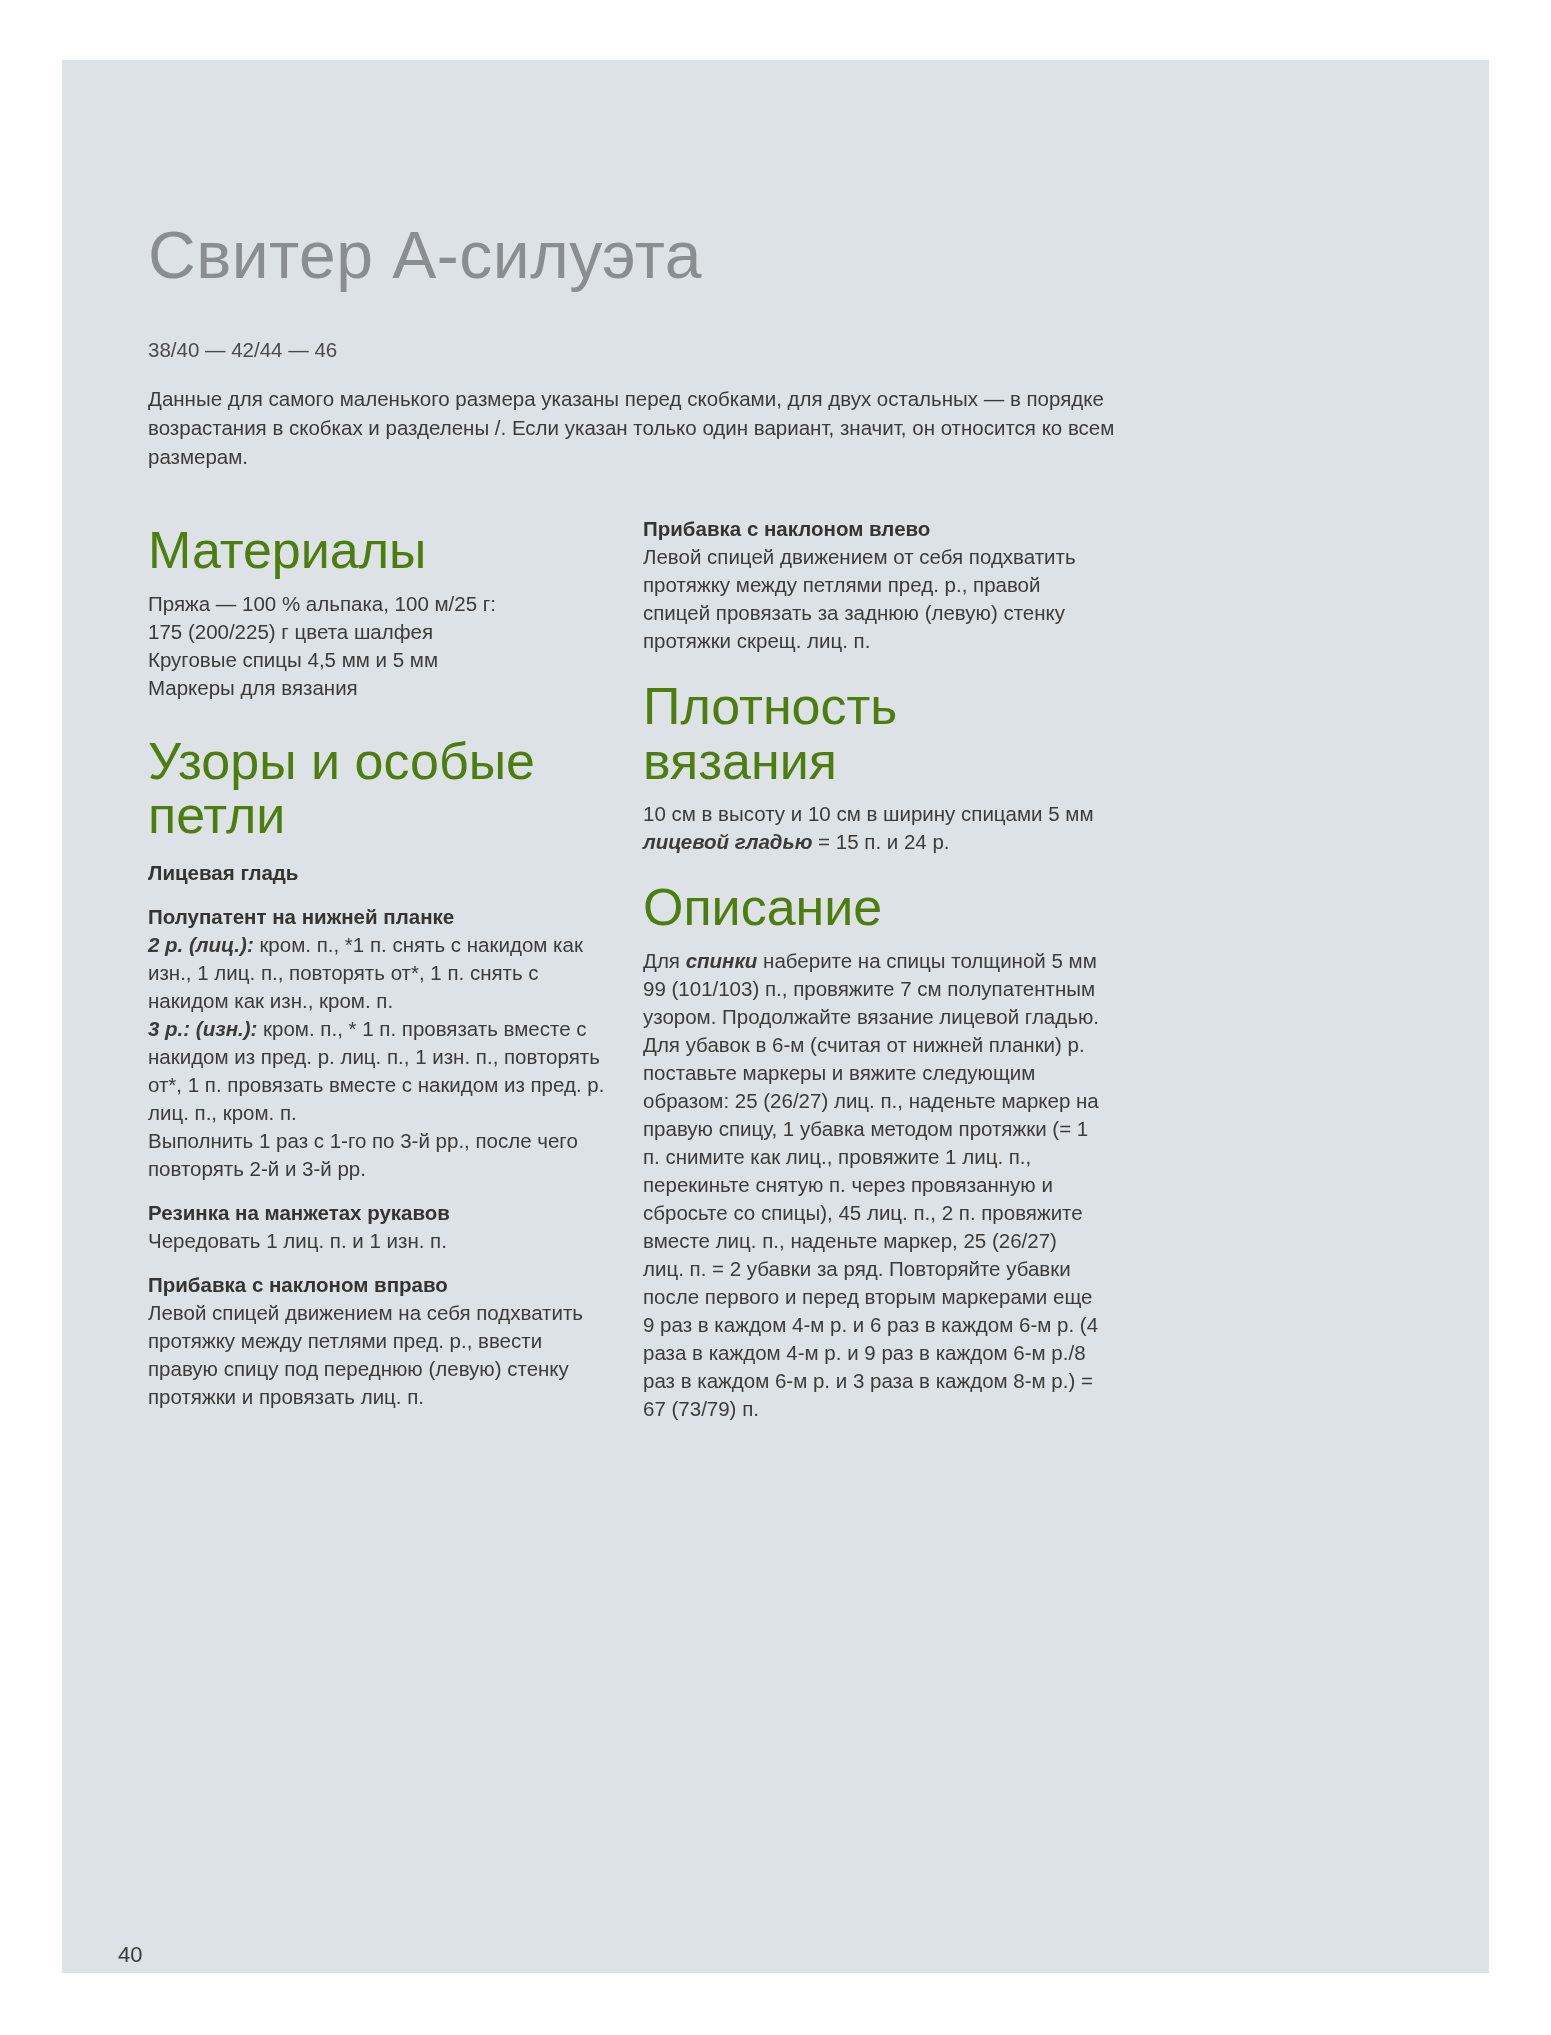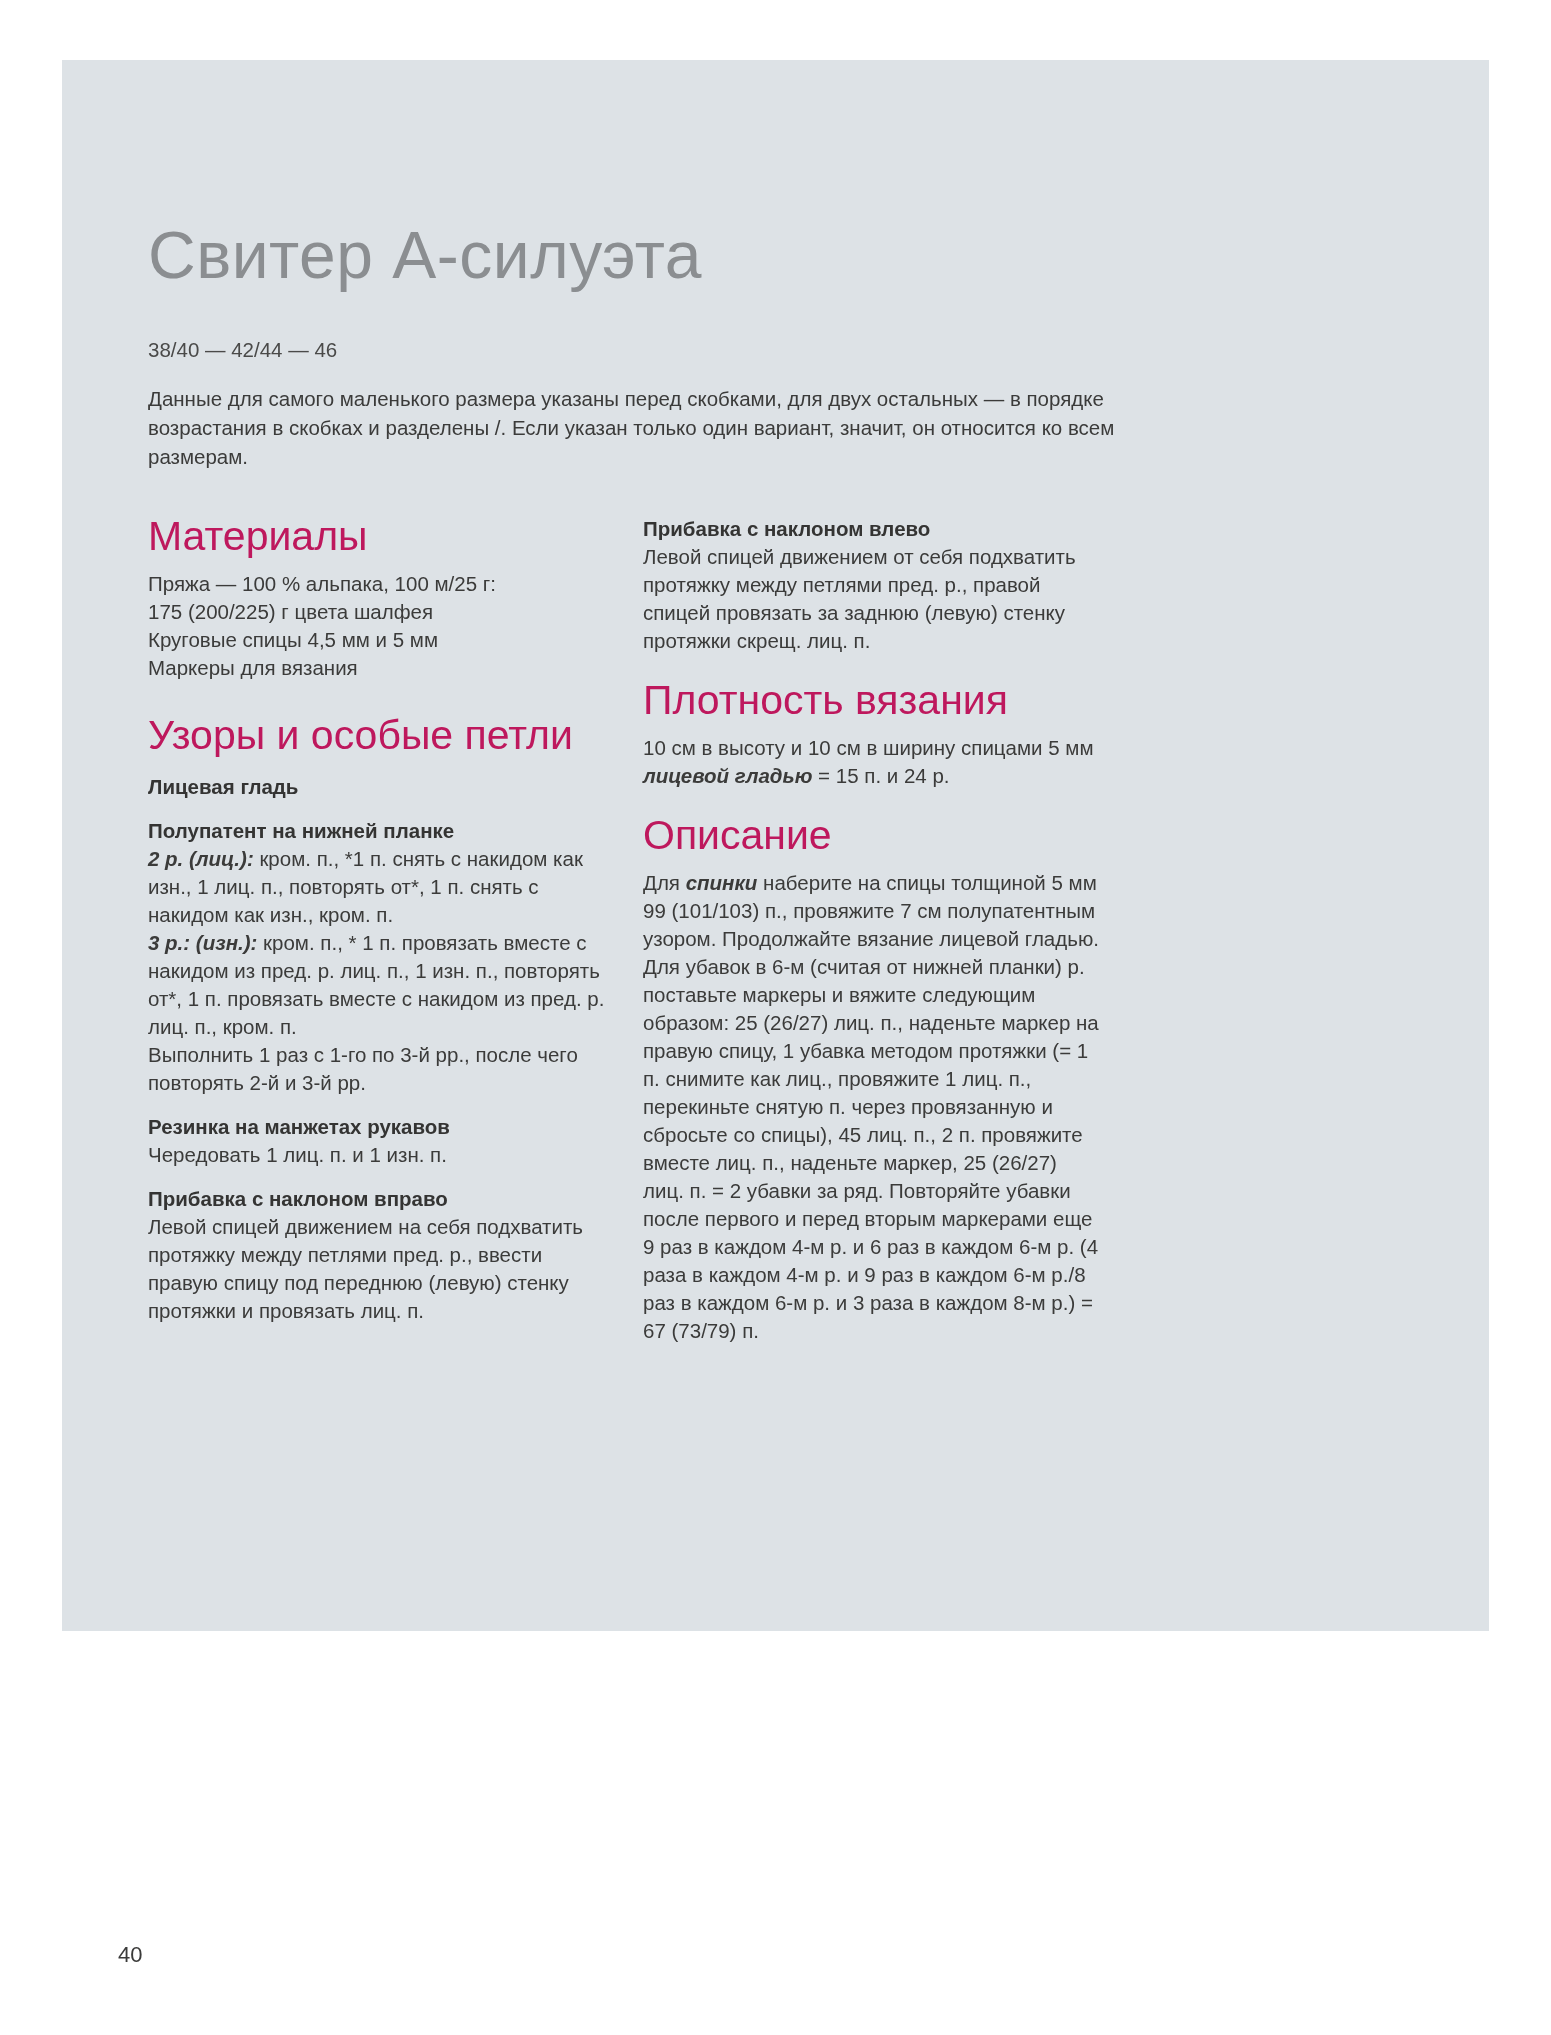--- a/index.html
+++ b/index.html
@@ -9,21 +9,21 @@
     background: #ffffff;
     font-family: "Liberation Sans", sans-serif;
     color: #3b3b3a;
     -webkit-font-smoothing: antialiased;
   }
   .page { position: relative; width: 1551px; height: 2035px; background: #ffffff; }
 
   .panel {
     position: absolute;
     left: 62px; top: 60px;
-    width: 1427px; height: 1571px;
+    width: 1427px; height: 1913px;
     background: #dde2e6;
     padding: 162px 0 0 86px;
   }
 
   .title {
     font-size: 66px;
     font-weight: 400;
     color: #8b8e91;
     line-height: 1.0;
     letter-spacing: 0.5px;
@@ -44,25 +44,25 @@
   }
 
   .columns {
     margin-top: 44px;
     display: flex;
     gap: 38px;
   }
   .col { width: 457px; }
 
   h2.section-heading {
-    font-size: 41px;
+    font-size: 52px;
     font-weight: 400;
-    color: #be185d;
+    color: #4d7c0f;
     line-height: 1.05;
-    margin: 0 0 12px 0;
+    margin: 8px 0 12px 0;
   }
   h2.mt { margin-top: 32px; }
   h2.mt-sm { margin-top: 24px; }
 
   .body-line { font-size: 20.5px; line-height: 28px; }
 
   h3.sub-heading {
     font-size: 20.5px;
     line-height: 28px;
     font-weight: 700;

